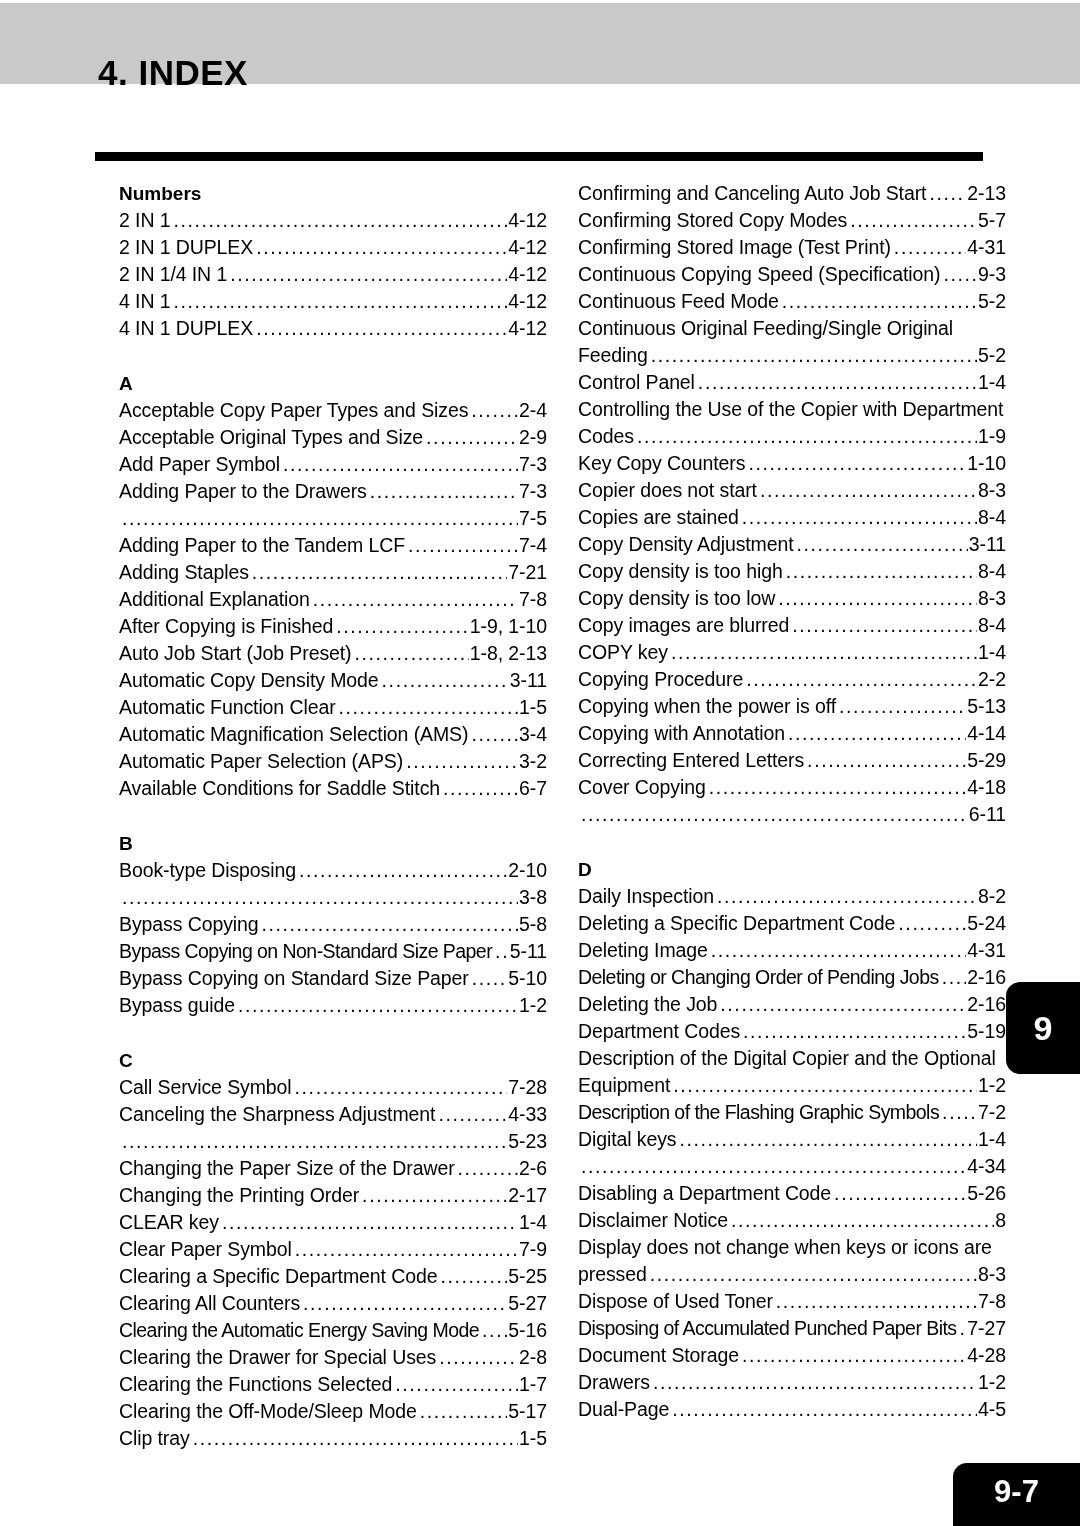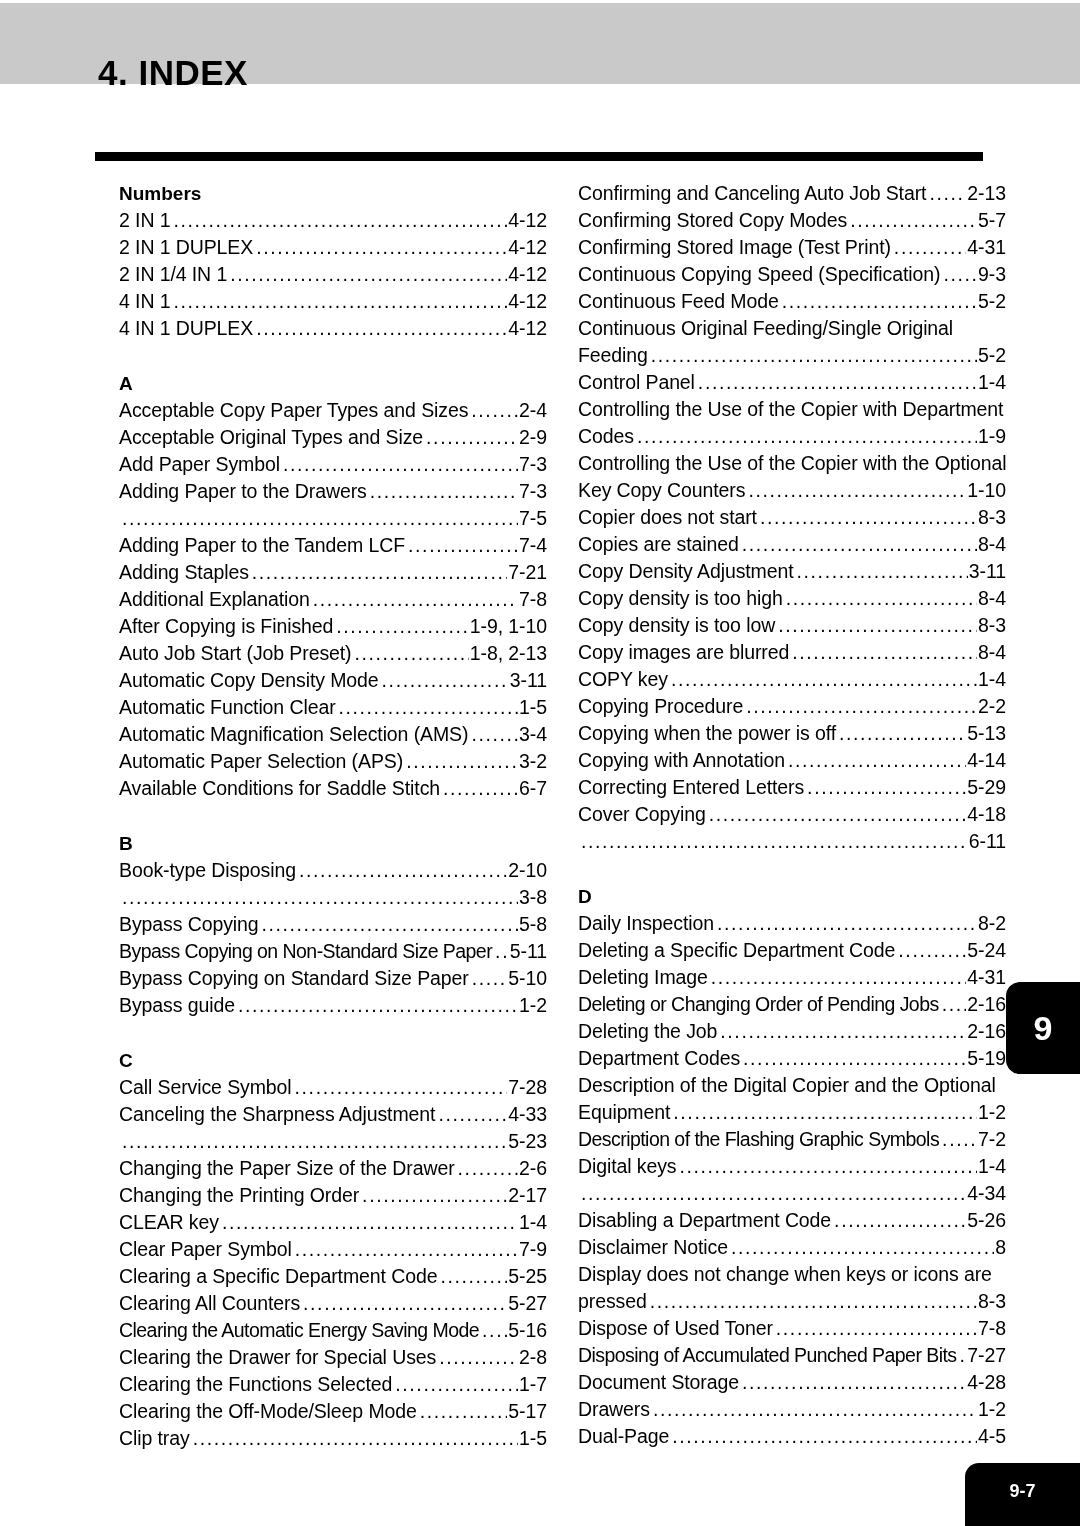--- a/index.html
+++ b/index.html
@@ -119,26 +119,26 @@
     display: flex;
     align-items: center;
     justify-content: center;
   }
 
   
   .footer-page {
     position: absolute;
     right: 0;
     bottom: 0;
-    width: 115px;
+    width: 127px;
     height: 63px;
     background: #000000;
     border-radius: 14px 0 0 0;
     color: #ffffff;
-    font-size: 18px;
+    font-size: 31px;
     font-weight: bold;
     display: flex;
     align-items: center;
     justify-content: center;
     padding-bottom: 6px;
     box-sizing: border-box;
   }
 </style>
 </head>
 <body>
@@ -393,23 +393,20 @@
         <span class="entry-page">1-4</span>
       </div>
       <div class="entry wrap-head">
         <span class="entry-title">Controlling the Use of the Copier with Department</span>
       </div>
       <div class="entry">
         <span class="entry-title">Codes</span>
         <span class="entry-leader">........................................................................................................................</span>
         <span class="entry-page">1-9</span>
       </div>
-      <div class="entry wrap-head">
-        <span class="entry-title">Controlling the Use of the Copier with the Optional</span>
-      </div>
       <div class="entry">
         <span class="entry-title">Key Copy Counters</span>
         <span class="entry-leader">........................................................................................................................</span>
         <span class="entry-page">1-10</span>
       </div>
       <div class="entry">
         <span class="entry-title">Copier does not start</span>
         <span class="entry-leader">........................................................................................................................</span>
         <span class="entry-page">8-3</span>
       </div>

